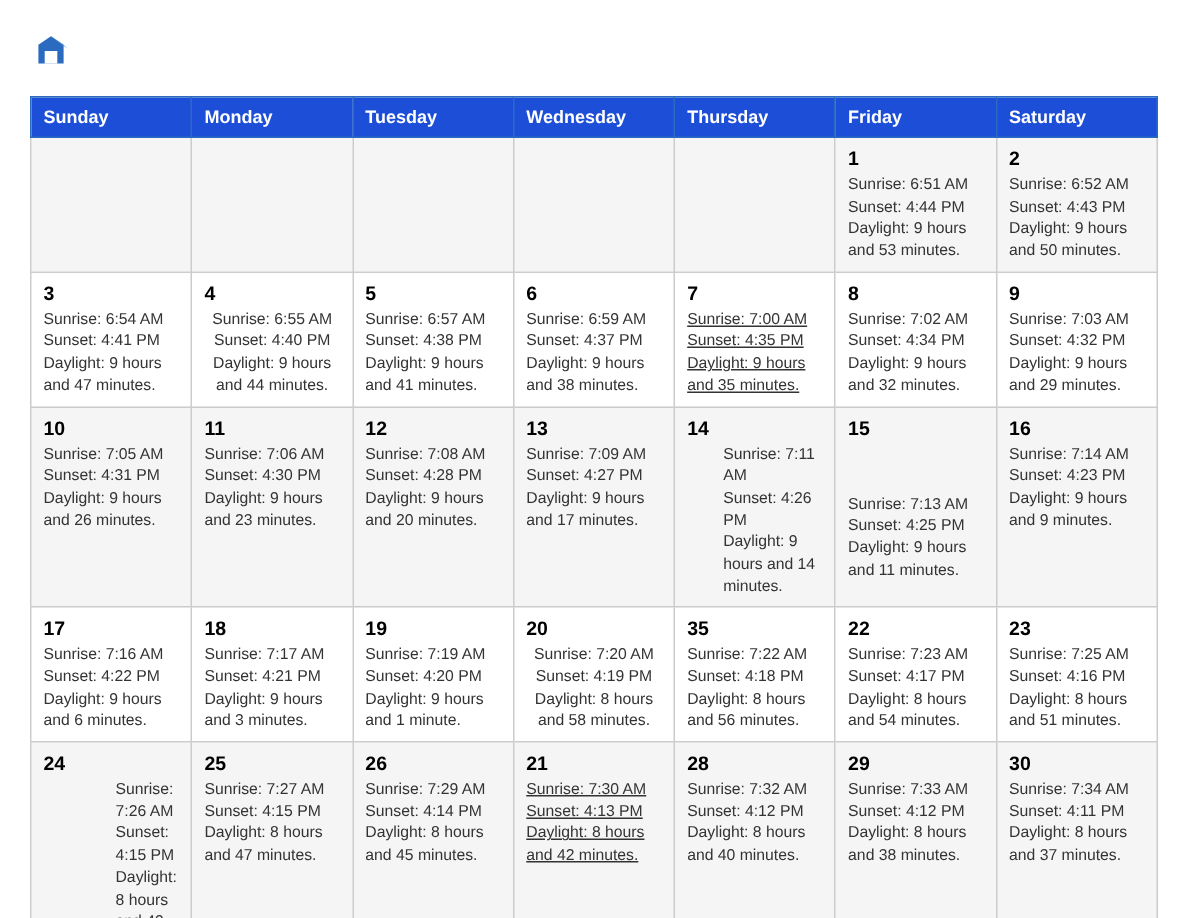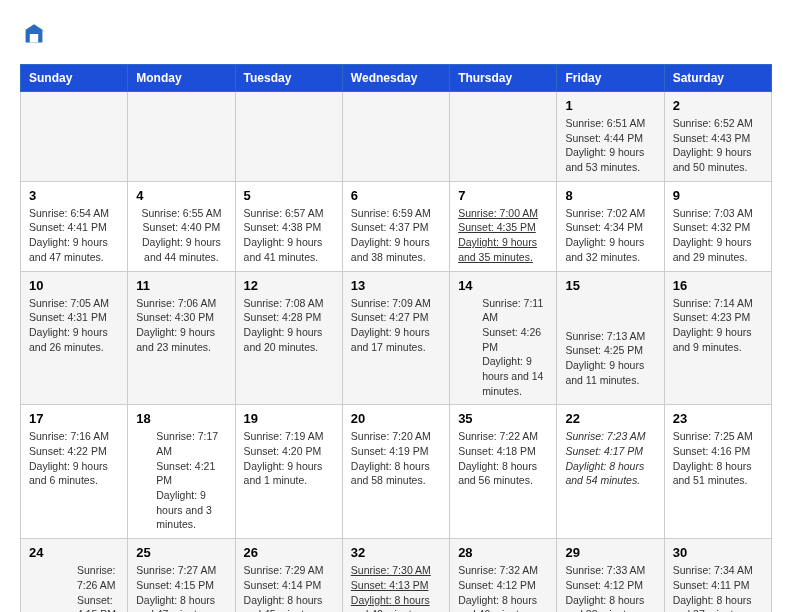--- a/index.html
+++ b/index.html
@@ -224,45 +224,45 @@
       </tr>
       <tr>
         <td>
           <div class="day-number">17</div>
           <div class="day-info" style="white-space: pre-line;">Sunrise: 7:16 AM
 Sunset: 4:22 PM
 Daylight: 9 hours and 6 minutes.</div>
         </td>
         <td>
           <div class="day-number">18</div>
-          <div class="day-info" style="white-space: pre-line; margin-left: 20px;">Sunrise: 7:17 AM
+          <div class="day-info" style="white-space: pre-line;">Sunrise: 7:17 AM
 Sunset: 4:21 PM
 Daylight: 9 hours and 3 minutes.</div>
         </td>
         <td>
           <div class="day-number">19</div>
           <div class="day-info" style="white-space: pre-line;">Sunrise: 7:19 AM
 Sunset: 4:20 PM
 Daylight: 9 hours and 1 minute.</div>
         </td>
         <td>
           <div class="day-number">20</div>
-          <div class="day-info" style="white-space: pre-line;">Sunrise: 7:20 AM
+          <div class="day-info" style="white-space: pre-line; text-align: center;">Sunrise: 7:20 AM
 Sunset: 4:19 PM
 Daylight: 8 hours and 58 minutes.</div>
         </td>
         <td>
           <div class="day-number">35</div>
           <div class="day-info" style="white-space: pre-line;">Sunrise: 7:22 AM
 Sunset: 4:18 PM
 Daylight: 8 hours and 56 minutes.</div>
         </td>
         <td>
           <div class="day-number">22</div>
-          <div class="day-info" style="white-space: pre-line; font-style: italic;">Sunrise: 7:23 AM
+          <div class="day-info" style="white-space: pre-line;">Sunrise: 7:23 AM
 Sunset: 4:17 PM
 Daylight: 8 hours and 54 minutes.</div>
         </td>
         <td>
           <div class="day-number">23</div>
           <div class="day-info" style="white-space: pre-line;">Sunrise: 7:25 AM
 Sunset: 4:16 PM
 Daylight: 8 hours and 51 minutes.</div>
         </td>
       </tr>
@@ -279,21 +279,21 @@
 Sunset: 4:15 PM
 Daylight: 8 hours and 47 minutes.</div>
         </td>
         <td>
           <div class="day-number">26</div>
           <div class="day-info" style="white-space: pre-line;">Sunrise: 7:29 AM
 Sunset: 4:14 PM
 Daylight: 8 hours and 45 minutes.</div>
         </td>
         <td>
-          <div class="day-number">32</div>
+          <div class="day-number">21</div>
           <div class="day-info" style="white-space: pre-line; text-decoration: underline;">Sunrise: 7:30 AM
 Sunset: 4:13 PM
 Daylight: 8 hours and 42 minutes.</div>
         </td>
         <td>
           <div class="day-number">28</div>
           <div class="day-info" style="white-space: pre-line;">Sunrise: 7:32 AM
 Sunset: 4:12 PM
 Daylight: 8 hours and 40 minutes.</div>
         </td>

